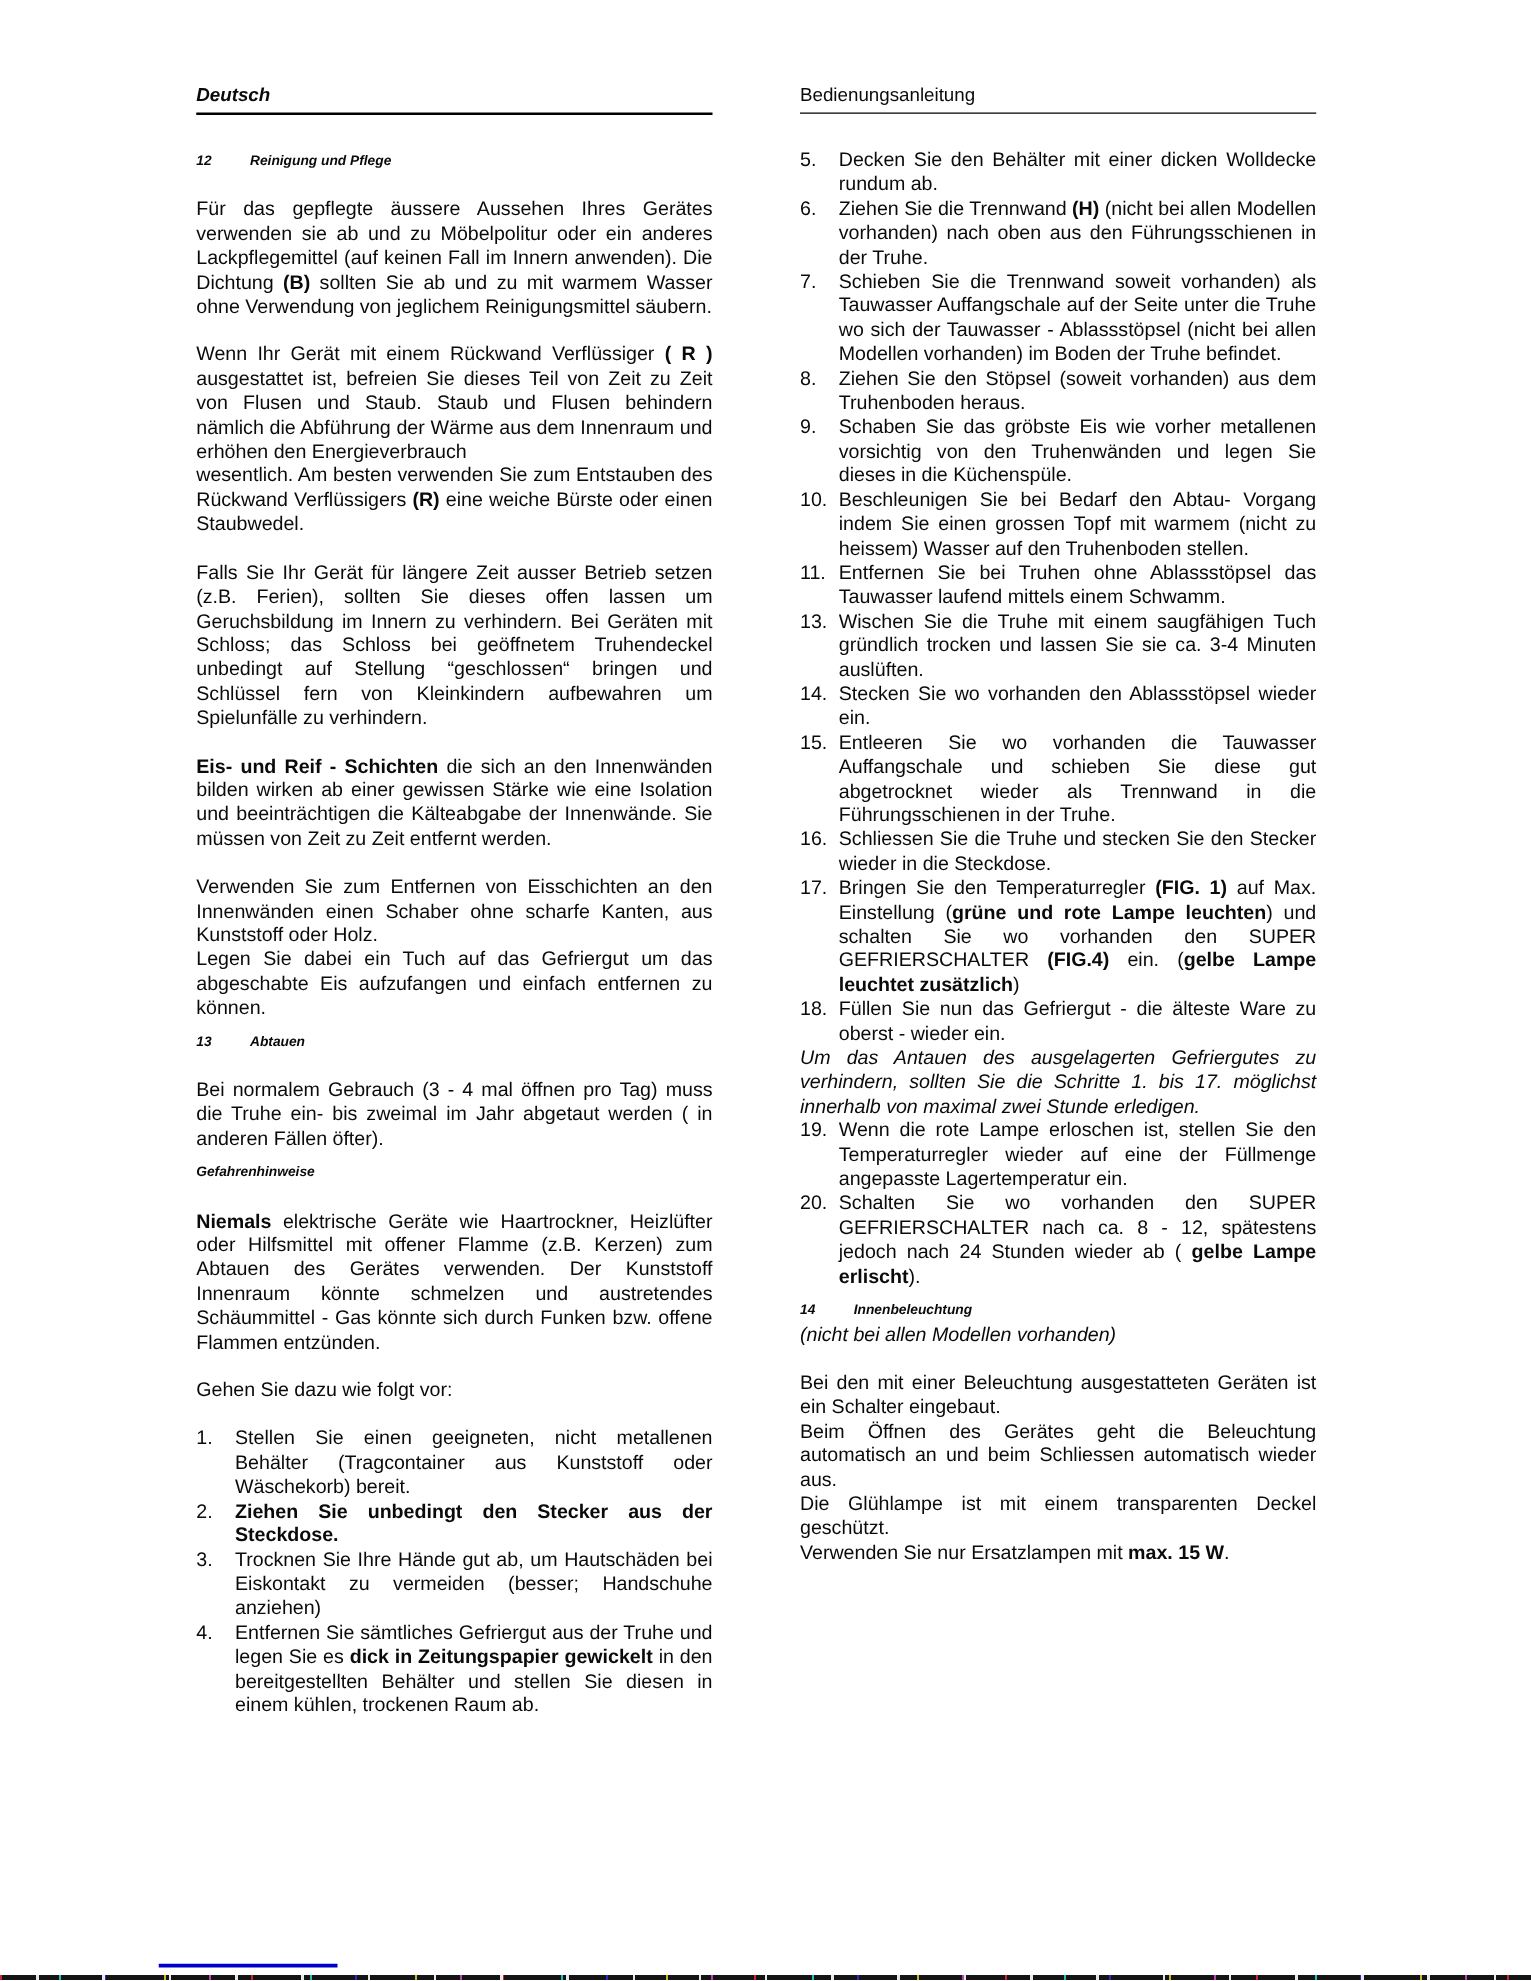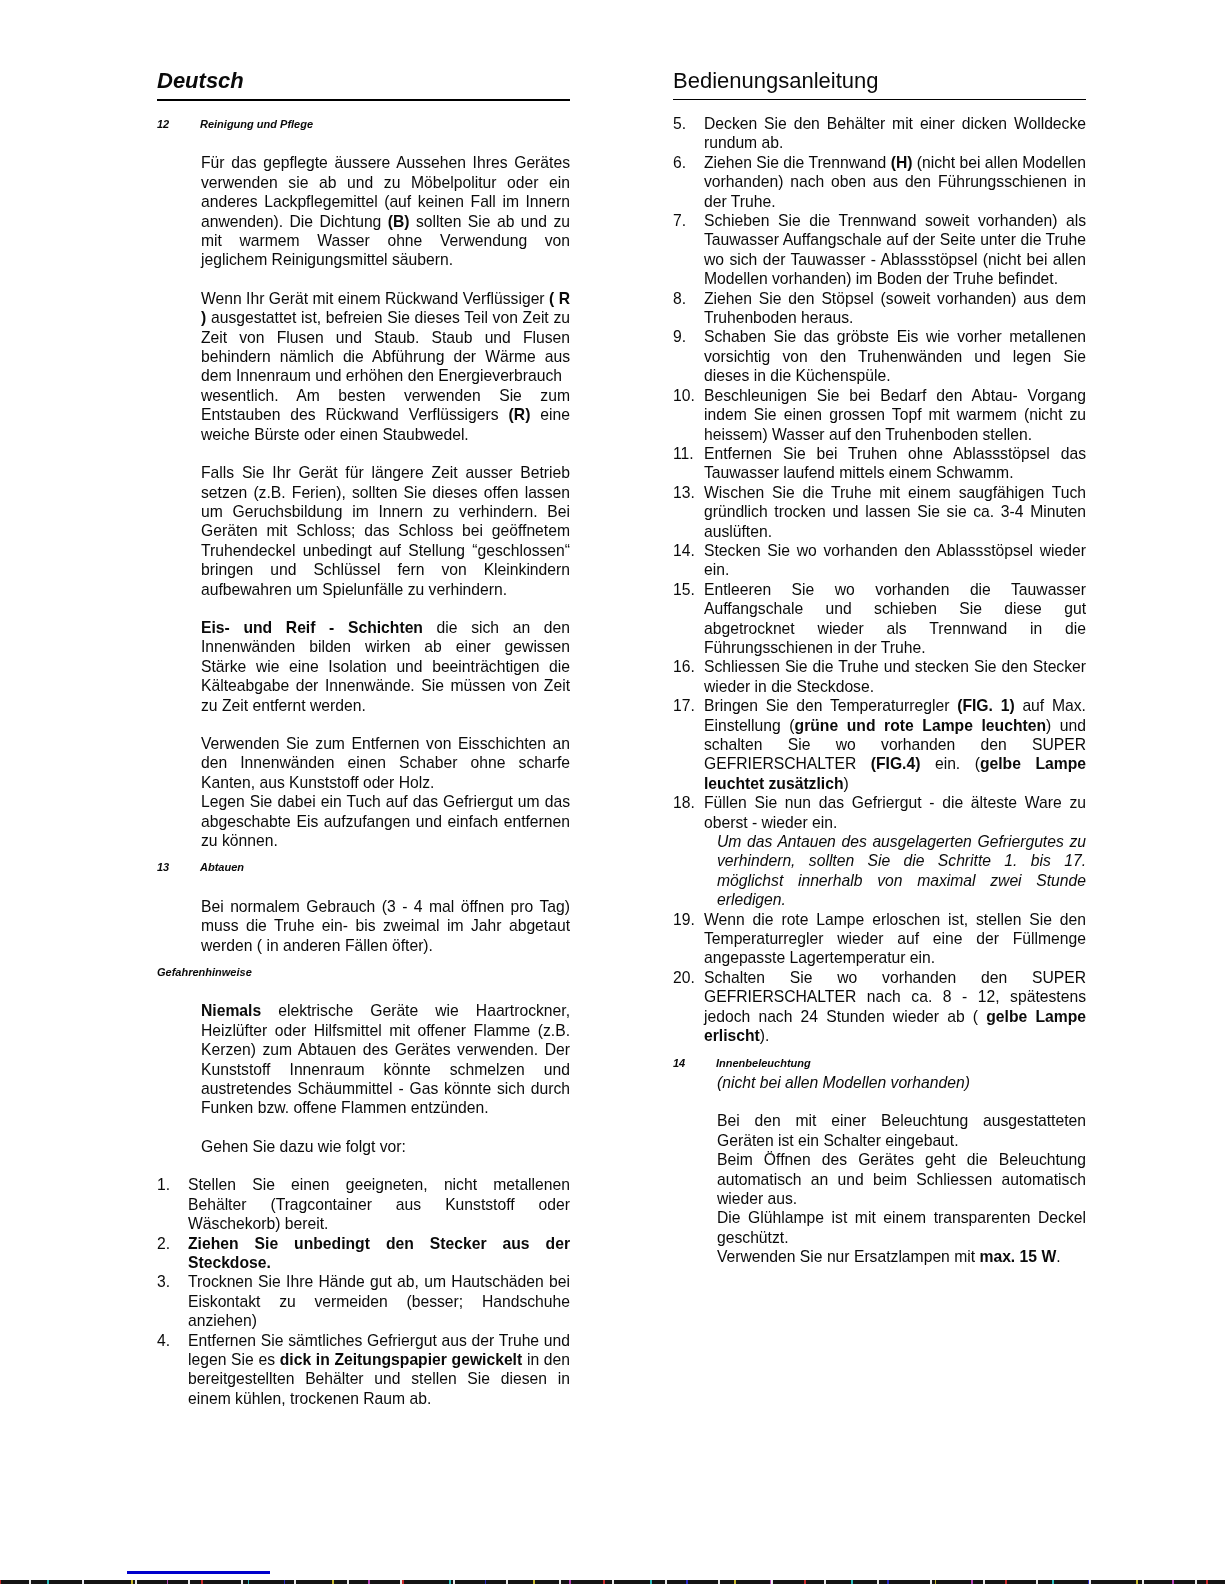--- a/index.html
+++ b/index.html
@@ -12,26 +12,26 @@
     font-family: "Liberation Sans", "DejaVu Sans", sans-serif;
     color: #0a0a0a;
     overflow: hidden;
   }
   .col {
     position: absolute;
     top: 68px;
     width: 413px;
   }
   .col-left  { left: 157px; }
-  .col-right { left: 673px; }
+  .col-right { left: 640px; }
 
   .col-header {
-    font-size: 22px;
+    font-size: 15px;
     padding-bottom: 5px;
-    margin-bottom: 14px;
+    margin-bottom: 28px;
   }
   .col-left .col-header {
     font-weight: bold;
     font-style: italic;
     border-bottom: 2px solid #000;
   }
   .col-right .col-header {
     border-bottom: 1.5px solid #000;
   }
 
@@ -44,21 +44,21 @@
   .heading.block { margin-top: 8px; }
   .heading.block.nogap { margin-top: 0; }
 
   .heading {
     font-weight: bold;
     font-style: italic;
     font-size: 11px;
   }
   .h-num { display: inline-block; min-width: 43px; }
 
-  .para { text-align: justify; margin-left: 44px; }
+  .para { text-align: justify; }
   .para.italic { font-style: italic; }
 
   .item { display: flex; }
   .item-num { flex: 0 0 31px; }
   .item-body { flex: 1; text-align: justify; }
 
   .b { font-weight: bold; }
 
   .pen-mark {
     position: absolute;

